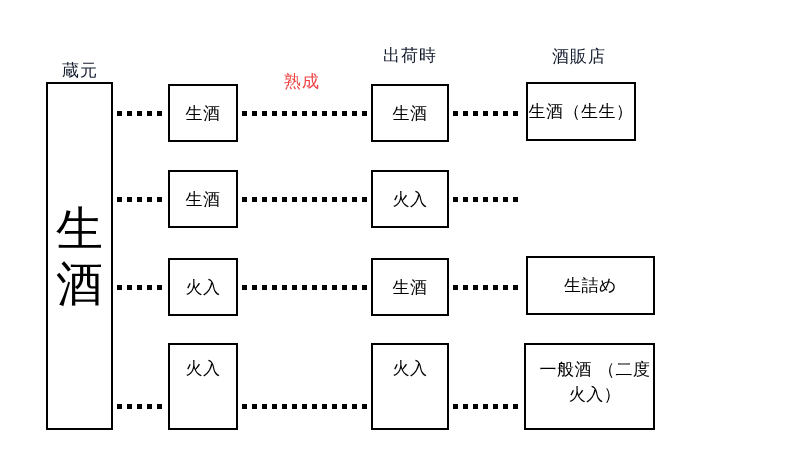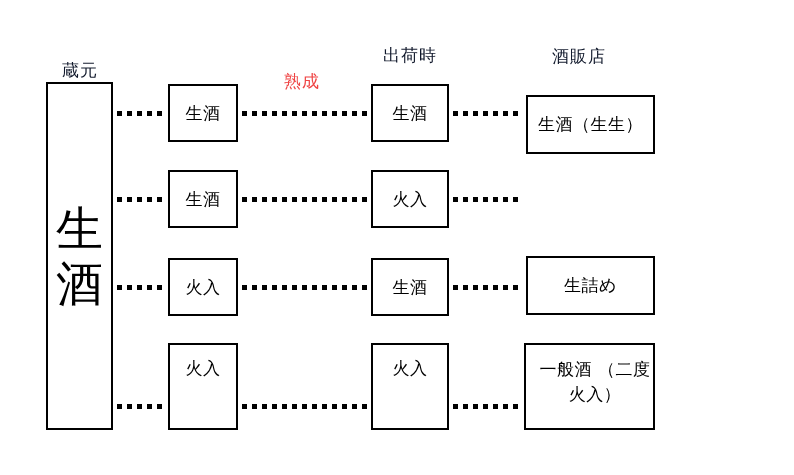--- a/index.html
+++ b/index.html
@@ -110,21 +110,21 @@
 
   <div class="connector" style="left:117px; top:111px; width:47px;"></div>
   <div class="node-box" style="left:168px; top:84px; width:70px; height:58px;">
     <span class="node-label">生酒</span>
   </div>
   <div class="connector" style="left:242px; top:111px; width:126px;"></div>
   <div class="node-box" style="left:371px; top:84px; width:78px; height:58px;">
     <span class="node-label">生酒</span>
   </div>
   <div class="connector" style="left:453px; top:111px; width:70px;"></div>
-  <div class="node-box" style="left:526px; top:95px; width:129px; height:59px;">
+  <div class="node-box" style="left:526px; top:82px; width:110px; height:59px;">
     <span class="node-label">生酒（生生）</span>
   </div>
 
   <div class="connector" style="left:117px; top:197px; width:47px;"></div>
   <div class="node-box" style="left:168px; top:170px; width:70px; height:58px;">
     <span class="node-label">生酒</span>
   </div>
   <div class="connector" style="left:242px; top:197px; width:126px;"></div>
   <div class="node-box" style="left:371px; top:170px; width:78px; height:58px;">
     <span class="node-label">火入</span>

